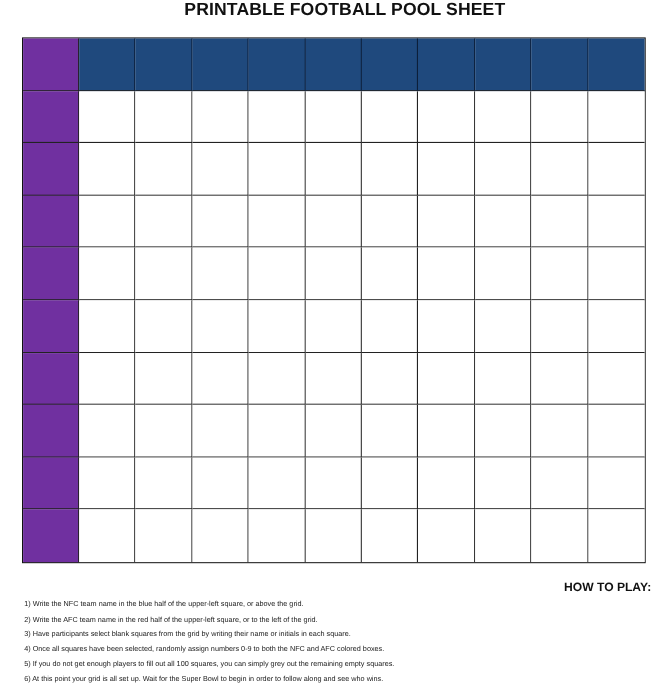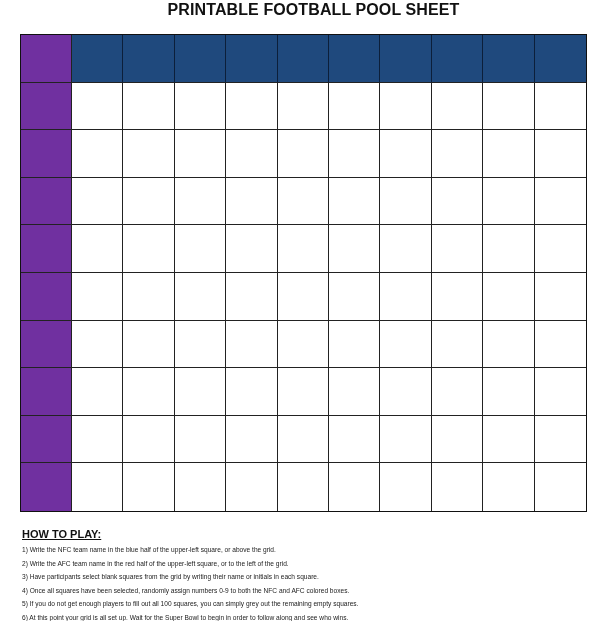--- a/index.html
+++ b/index.html
@@ -6,21 +6,21 @@
   body { width: 601px; height: 621px; position: relative; overflow: hidden; font-family: "Liberation Sans", sans-serif; }
   .title { position: absolute; top: 1px; left: 0; width: 601px; text-align: center; font-weight: bold; font-size: 16px; color: #111; letter-spacing: 0.1px; padding-left: 13px; }
   .grid { position: absolute; left: 20px; top: 34px; width: 567px; height: 478px; border: 1.5px solid #111; box-sizing: border-box; display: grid; grid-template-columns: 51px repeat(10, 1fr); grid-template-rows: repeat(10, 1fr); }
   .cell { border-right: 1px solid #222; border-bottom: 1px solid #222; box-sizing: border-box; background: #fff; }
   .cell.corner { background: #7030a0; }
   .cell.nfc { background: #1f497d; border-right-color: #0c1f3a; }
   .cell.afc { background: #7030a0; }
   .cell.lastcol { border-right: none; }
   .cell.lastrow { border-bottom: none; }
   .howto { position: absolute; left: 22px; top: 528px; width: 570px; }
-  .howto h2 { margin: 0 0 3px 0; font-size: 11px; font-weight: bold; text-decoration: underline; color: #111; }
+  .howto h2 { margin: 0 0 3px 0; font-size: 11px; font-weight: bold; color: #111; text-align: right; }
   .howto ol { list-style: none; margin: 0; padding: 0; }
   .howto li { font-size: 6.6px; color: #222; height: 13.6px; line-height: 13.6px; white-space: nowrap; }
 </style>
 </head>
 <body>
 
 <div class="title">PRINTABLE FOOTBALL POOL SHEET</div>
 
 <div class="grid" id="pool-grid">
     <div class="cell corner"></div>

